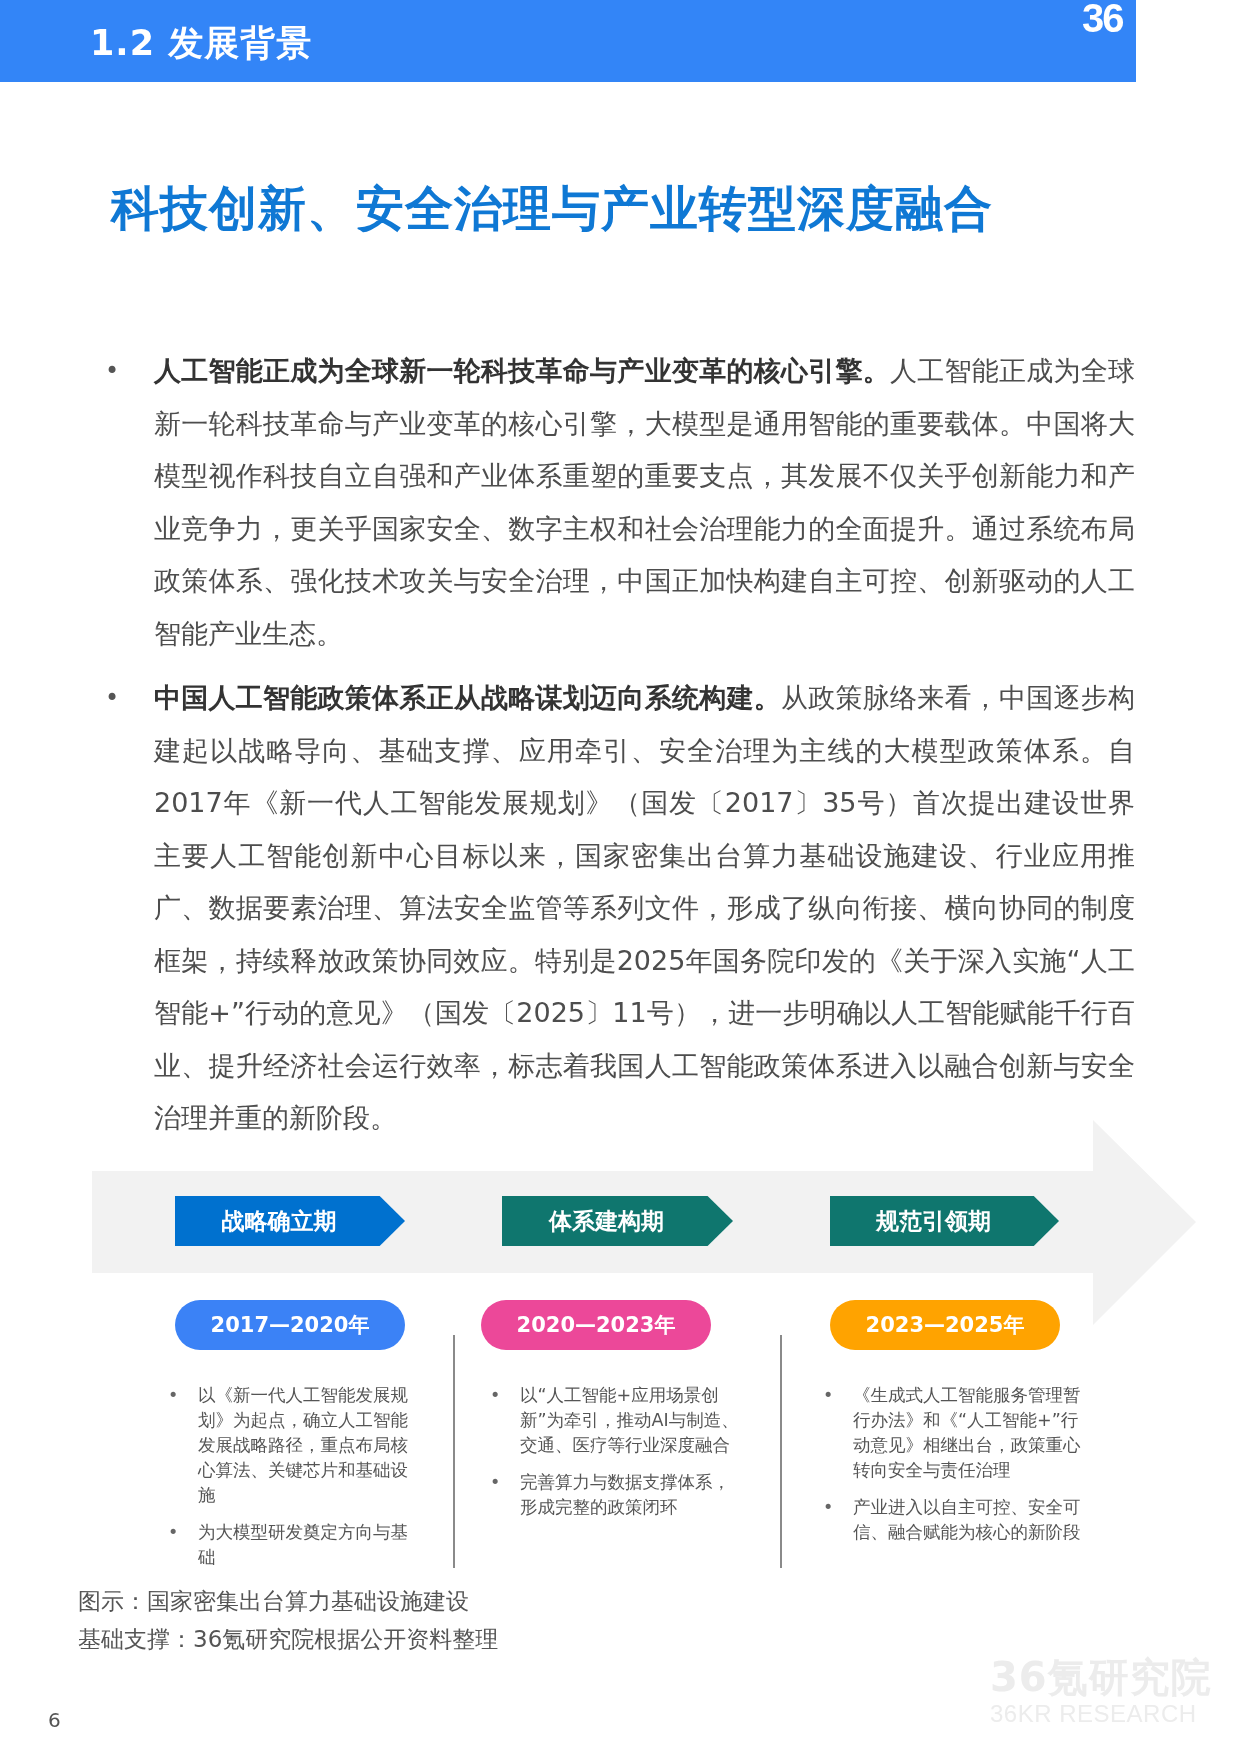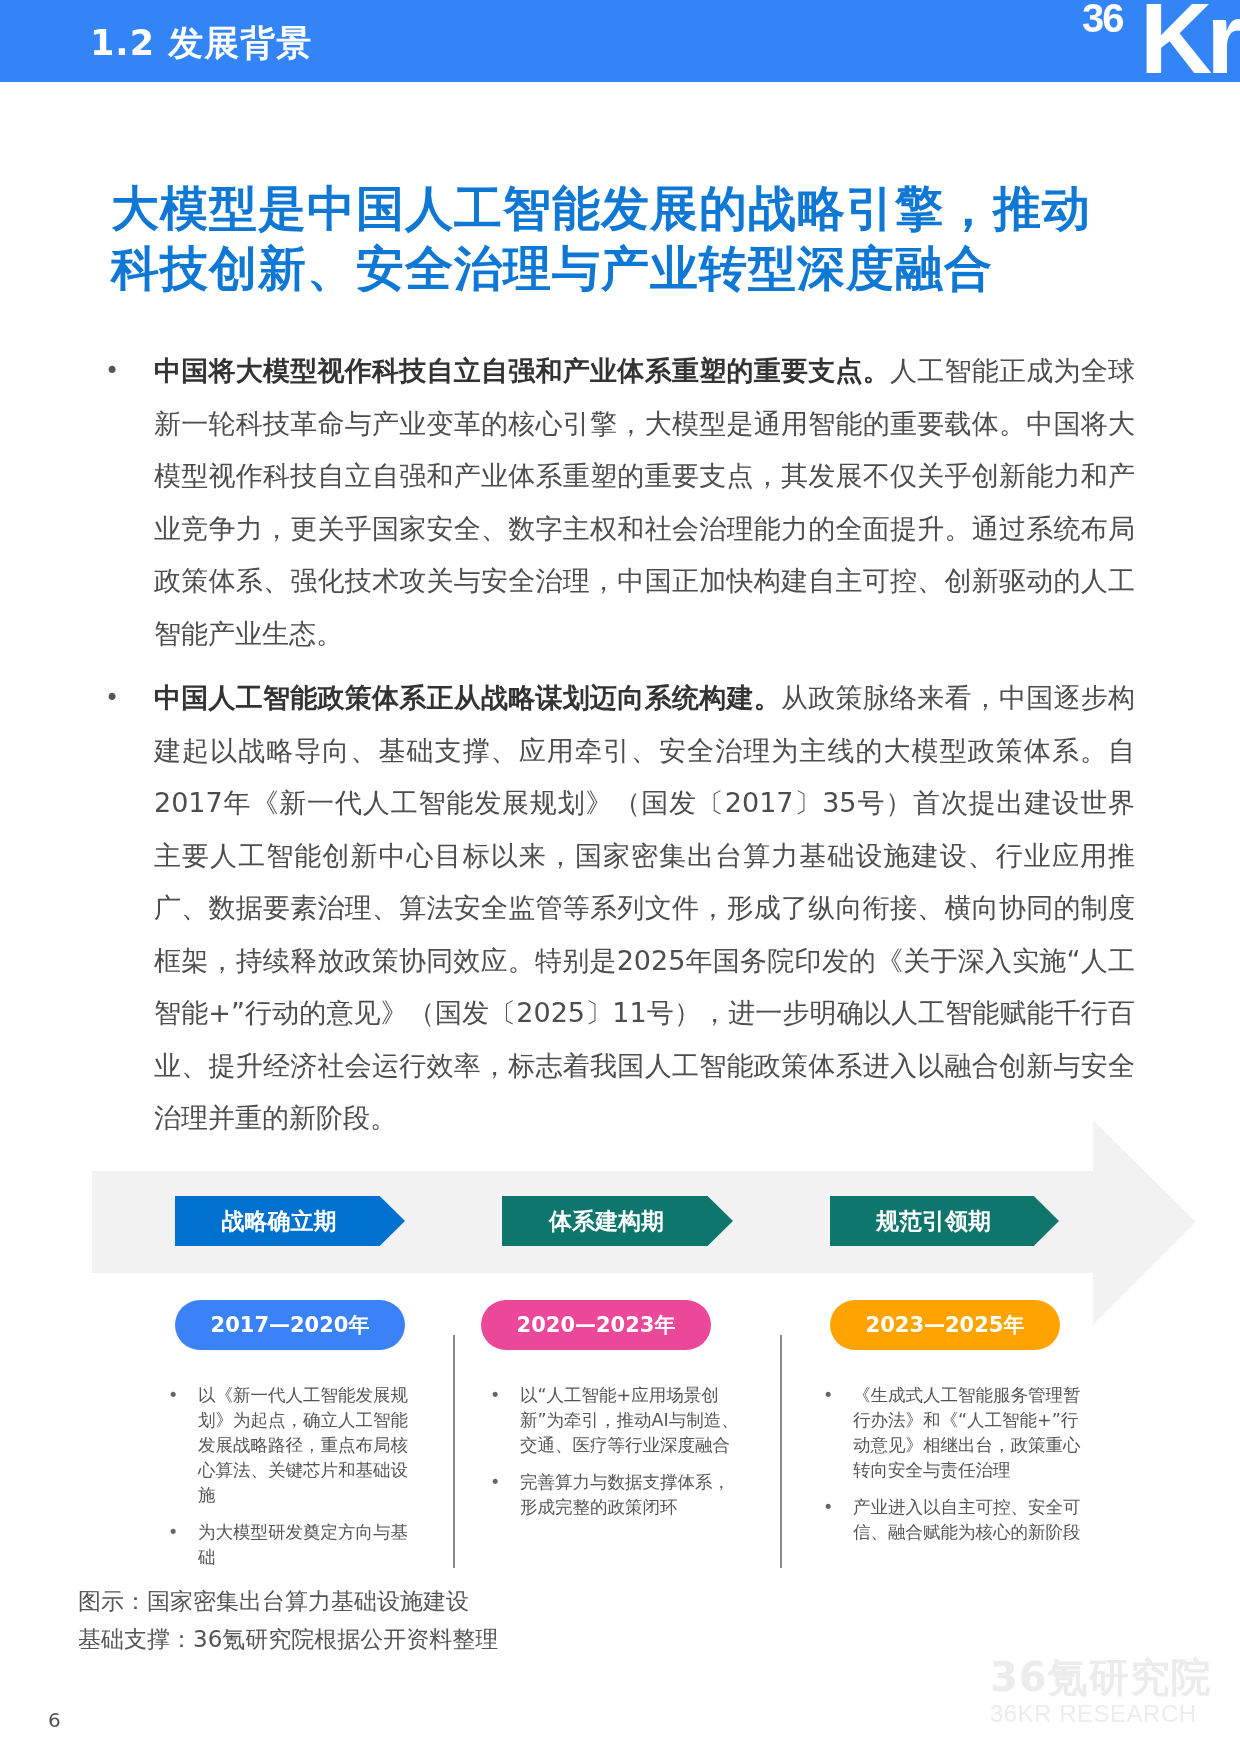--- a/index.html
+++ b/index.html
@@ -1,19 +1,19 @@
 <!DOCTYPE html>
 <html><head>
 <meta charset="utf-8">
 <style>
   * { box-sizing: border-box; margin: 0; padding: 0; }
   html, body { width: 1240px; height: 1754px; background: #ffffff; overflow: hidden; }
   body { position: relative; font-family: "DejaVu Sans", "Liberation Sans", sans-serif; color: #444; }
 
-  .header-bar { position: absolute; left: 0; top: 0; width: 1240px; height: 82px; background: #3385f7; }
+  .header-bar { position: absolute; left: 0; top: 0; width: 1136px; height: 82px; background: #3385f7; }
   .section-title { position: absolute; left: 90px; top: 20px; font-size: 35px; font-weight: bold; color: #fff; letter-spacing: 1px; }
   .logo { position: absolute; left: 1082px; top: 0; height: 82px; width: 158px; color: #fff; }
   .logo .l36 { position: absolute; left: 0; top: -4px; font-size: 40px; font-weight: bold; font-family: "Liberation Sans", sans-serif; letter-spacing: -2px; }
   .logo .lkr { position: absolute; left: 58px; top: -12px; font-size: 100px; font-weight: bold; font-family: "Liberation Sans", sans-serif; line-height: 1; letter-spacing: -6px; }
 
   .headline { position: absolute; left: 111px; top: 178px; width: 1030px; font-size: 48px; line-height: 60px; font-weight: bold; color: #0f78d4; letter-spacing: 1px; }
 
   .bullet-block { position: absolute; left: 105px; width: 1030px; font-size: 27px; line-height: 52.5px; color: #4d4d4d; }
   .bullet-block .dot { position: absolute; left: 0; top: 0; width: 20px; font-size: 24px; color: #555; }
   .bullet-block .text { margin-left: 49px; text-align: justify; }
@@ -60,28 +60,27 @@
 
 <div class="header-bar">
   <div class="section-title">1.2 发展背景</div>
   <div class="logo">
     <span class="l36">36</span>
     <span class="lkr">Kr</span>
   </div>
 </div>
 
 <div class="headline">
-  <div>大模型是中国人工智能发展的战略引擎，推动</div>
   <div>科技创新、安全治理与产业转型深度融合</div>
 </div>
 
 <div class="bullet-block b1">
   <span class="dot">•</span>
   <div class="text">
-    <span class="strong">中国将大模型视作科技自立自强和产业体系重塑的重要支点。</span><span>人工智能正成为全球新一轮科技革命与产业变革的核心引擎，大模型是通用智能的重要载体。中国将大模型视作科技自立自强和产业体系重塑的重要支点，其发展不仅关乎创新能力和产业竞争力，更关乎国家安全、数字主权和社会治理能力的全面提升。通过系统布局政策体系、强化技术攻关与安全治理，中国正加快构建自主可控、创新驱动的人工智能产业生态。</span>
+    <span class="strong">人工智能正成为全球新一轮科技革命与产业变革的核心引擎。</span><span>人工智能正成为全球新一轮科技革命与产业变革的核心引擎，大模型是通用智能的重要载体。中国将大模型视作科技自立自强和产业体系重塑的重要支点，其发展不仅关乎创新能力和产业竞争力，更关乎国家安全、数字主权和社会治理能力的全面提升。通过系统布局政策体系、强化技术攻关与安全治理，中国正加快构建自主可控、创新驱动的人工智能产业生态。</span>
   </div>
 </div>
 
 <div class="bullet-block b2">
   <span class="dot">•</span>
   <div class="text">
     <span class="strong">中国人工智能政策体系正从战略谋划迈向系统构建。</span><span>从政策脉络来看，中国逐步构建起以战略导向、基础支撑、应用牵引、安全治理为主线的大模型政策体系。自2017年《新一代人工智能发展规划》（国发〔2017〕35号）首次提出建设世界主要人工智能创新中心目标以来，国家密集出台算力基础设施建设、行业应用推广、数据要素治理、算法安全监管等系列文件，形成了纵向衔接、横向协同的制度框架，持续释放政策协同效应。特别是2025年国务院印发的《关于深入实施“人工智能+”行动的意见》（国发〔2025〕11号），进一步明确以人工智能赋能千行百业、提升经济社会运行效率，标志着我国人工智能政策体系进入以融合创新与安全治理并重的新阶段。</span>
   </div>
 </div>
 

